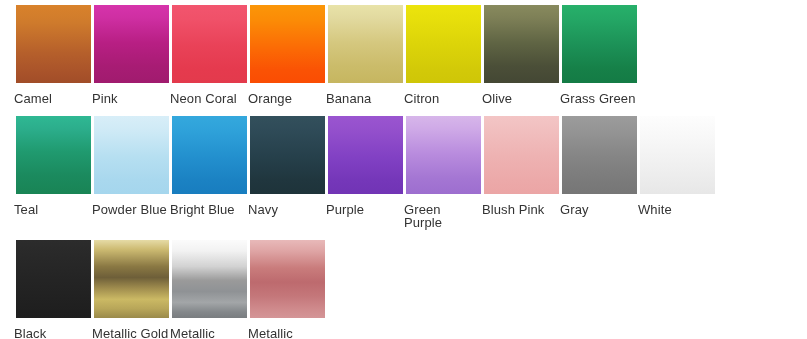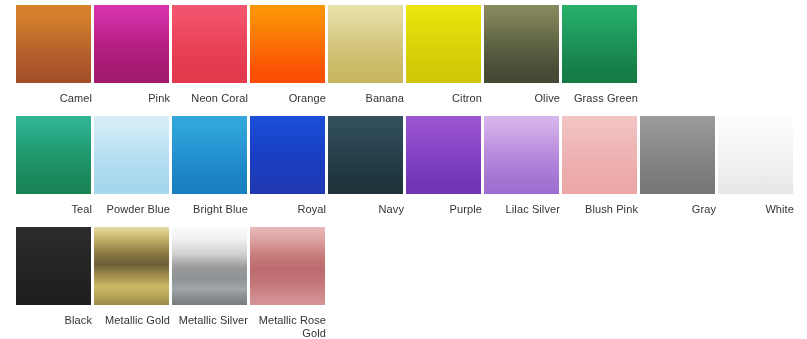--- a/index.html
+++ b/index.html
@@ -44,22 +44,22 @@
   .swatch-chip {
     width: 75px;
     height: 78px;
     display: block;
     box-sizing: border-box;
   }
 
   .swatch-label {
     display: block;
     width: 78px;
-    text-align: right;
-    font-size: 11px;
+    text-align: left;
+    font-size: 13px;
     line-height: 13px;
     color: #333333;
     margin-top: 9px;
     margin-bottom: 6px;
     word-wrap: break-word;
     letter-spacing: 0.1px;
   }
 </style>
 </head>
 <body>
@@ -106,34 +106,30 @@
       </div>
       <div class="swatch-cell">
         <div class="swatch-chip" style="background: linear-gradient(rgb(216, 238, 248) 0%, rgb(207, 234, 246) 18%, rgb(182, 223, 241) 52%, rgb(169, 216, 238) 82%, rgb(165, 214, 237) 100%);"></div>
         <span class="swatch-label">Powder Blue</span>
       </div>
       <div class="swatch-cell">
         <div class="swatch-chip" style="background: linear-gradient(rgb(52, 168, 221) 0%, rgb(47, 162, 218) 18%, rgb(35, 144, 206) 52%, rgb(27, 130, 195) 82%, rgb(24, 125, 191) 100%);"></div>
         <span class="swatch-label">Bright Blue</span>
       </div>
       <div class="swatch-cell">
-        <div class="swatch-chip" style="background: linear-gradient(rgb(29, 79, 216) 0%, rgb(26, 73, 210) 18%, rgb(26, 63, 196) 50%, rgb(30, 60, 184) 80%, rgb(32, 57, 178) 100%);"></div>
-        <span class="swatch-label">Royal</span>
-      </div>
-      <div class="swatch-cell">
         <div class="swatch-chip" style="background: linear-gradient(rgb(51, 80, 92) 0%, rgb(47, 75, 88) 18%, rgb(38, 64, 75) 52%, rgb(32, 54, 62) 82%, rgb(30, 51, 58) 100%);"></div>
         <span class="swatch-label">Navy</span>
       </div>
       <div class="swatch-cell">
         <div class="swatch-chip" style="background: linear-gradient(rgb(154, 85, 208) 0%, rgb(148, 80, 204) 18%, rgb(130, 65, 196) 52%, rgb(117, 55, 185) 82%, rgb(113, 52, 181) 100%);"></div>
         <span class="swatch-label">Purple</span>
       </div>
       <div class="swatch-cell">
         <div class="swatch-chip" style="background: linear-gradient(rgb(215, 182, 234) 0%, rgb(207, 170, 231) 16%, rgb(185, 140, 222) 48%, rgb(164, 118, 211) 80%, rgb(157, 110, 207) 100%);"></div>
-        <span class="swatch-label">Lilac Silver</span>
+        <span class="swatch-label">Green Purple</span>
       </div>
       <div class="swatch-cell">
         <div class="swatch-chip" style="background: linear-gradient(rgb(243, 197, 197) 0%, rgb(241, 191, 191) 18%, rgb(238, 178, 178) 52%, rgb(236, 169, 169) 82%, rgb(235, 165, 165) 100%);"></div>
         <span class="swatch-label">Blush Pink</span>
       </div>
       <div class="swatch-cell">
         <div class="swatch-chip" style="background: linear-gradient(rgb(156, 156, 156) 0%, rgb(149, 149, 149) 18%, rgb(133, 133, 133) 52%, rgb(122, 122, 122) 84%, rgb(118, 118, 118) 100%);"></div>
         <span class="swatch-label">Gray</span>
       </div>
       <div class="swatch-cell">

